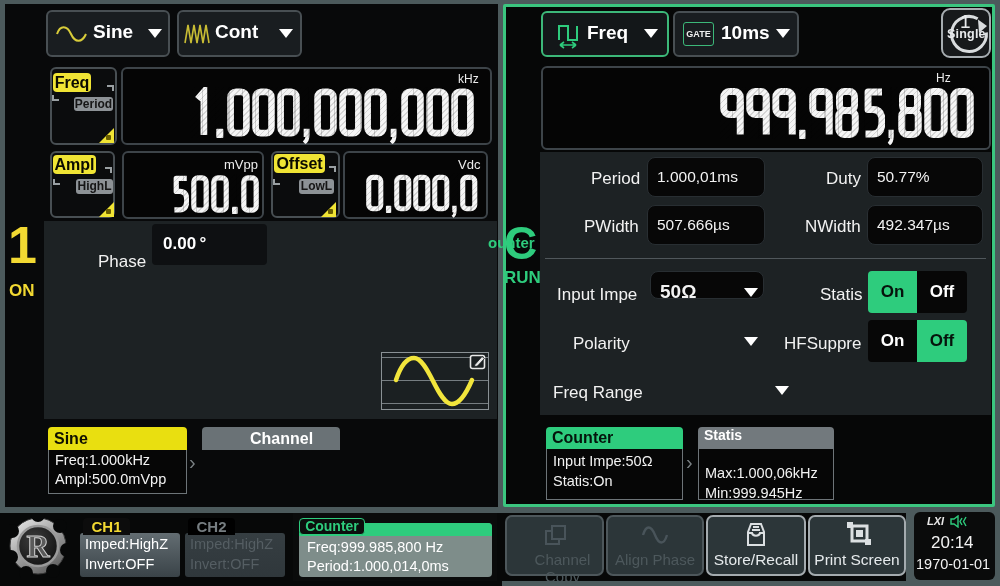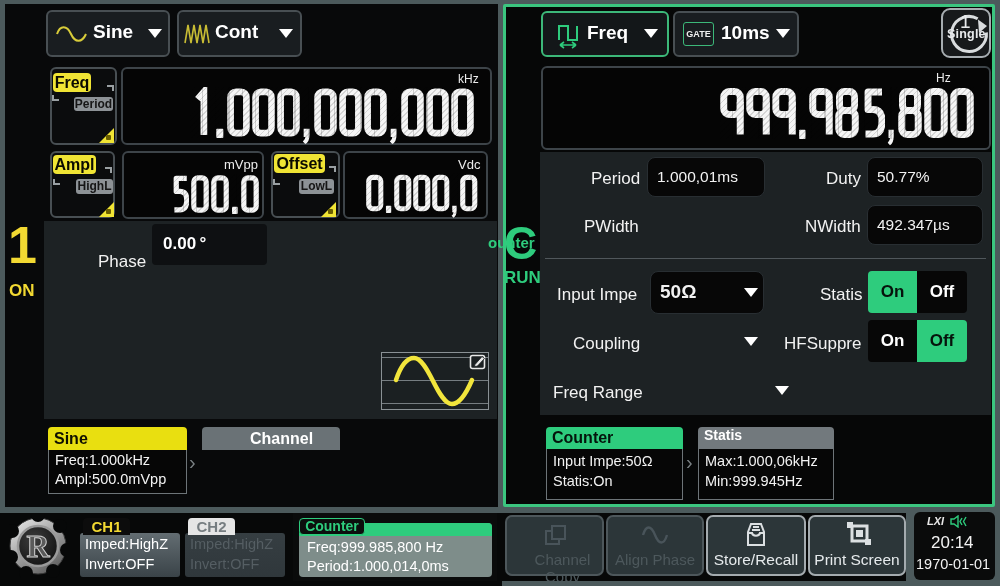--- a/index.html
+++ b/index.html
@@ -287,51 +287,52 @@
         <use href="#g0"></use>
       </svg>
     </div>
 <div class="abs hatch" style="left:720px;top:87px;width:255px;height:52px;"></div>
 
 <div class="abs wlab" style="left:591px;top:169px;">Period</div>
 <div class="abs vbox" style="left:647px;top:157px;width:118px;height:40px;">1.000,01ms</div>
 <div class="abs wlab" style="left:826px;top:169px;">Duty</div>
 <div class="abs vbox" style="left:867px;top:157px;width:116px;height:40px;">50.77%</div>
 <div class="abs wlab" style="left:584px;top:217px;">PWidth</div>
+<div class="abs vbox" style="left:647px;top:205px;width:118px;height:40px;">507.666µs</div>
 <div class="abs wlab" style="left:805px;top:217px;">NWidth</div>
 <div class="abs vbox" style="left:867px;top:205px;width:116px;height:40px;">492.347µs</div>
 
 <div class="abs" style="left:545px;top:258px;width:441px;height:1px;background:#50575b;"></div>
 
 <div class="abs wlab" style="left:557px;top:285px;">Input Impe</div>
-<div class="abs vbox" style="left:650px;top:271px;width:114px;height:43px;font-size:19px;line-height:40px;font-weight:bold;">50Ω</div>
+<div class="abs vbox" style="left:650px;top:271px;width:114px;height:28px;font-size:19px;line-height:40px;font-weight:bold;">50Ω</div>
 <div class="abs caret" style="left:744px;top:288px;"></div>
 <div class="abs wlab" style="left:820px;top:285px;">Statis</div>
 <div class="abs" style="left:868px;top:271px;width:49px;height:42px;background:#2ecc7d;border-radius:4px 0 0 4px;color:#06130c;font-weight:bold;font-size:17px;text-align:center;line-height:42px;">On</div>
 <div class="abs" style="left:917px;top:271px;width:50px;height:42px;background:#070707;border-radius:0 4px 4px 0;color:#fff;font-weight:bold;font-size:17px;text-align:center;line-height:42px;">Off</div>
 
-<div class="abs wlab" style="left:573px;top:334px;">Coupling</div>
+<div class="abs wlab" style="left:573px;top:334px;">Polarity</div>
 <div class="abs caret" style="left:744px;top:337px;"></div>
 <div class="abs wlab" style="left:784px;top:334px;">HFSuppre</div>
 <div class="abs" style="left:868px;top:320px;width:49px;height:42px;background:#070707;border-radius:4px 0 0 4px;color:#fff;font-weight:bold;font-size:17px;text-align:center;line-height:42px;">On</div>
 <div class="abs" style="left:917px;top:320px;width:50px;height:42px;background:#2ecc7d;border-radius:0 4px 4px 0;color:#06130c;font-weight:bold;font-size:17px;text-align:center;line-height:42px;">Off</div>
 
 <div class="abs wlab" style="left:553px;top:383px;">Freq Range</div>
 <div class="abs caret" style="left:775px;top:386px;"></div>
 
 <div class="abs" style="left:546px;top:427px;width:137px;height:22px;background:#2ecc7d;border-radius:4px 4px 0 0;"></div>
 <div class="abs tabhead" style="left:552px;top:429px;color:#04150c;">Counter</div>
 <div class="abs tabbody" style="left:546px;top:449px;width:137px;height:51px;">
   <div style="padding:4px 0 0 6px;">Input Impe:50Ω</div>
   <div style="padding:4px 0 0 6px;">Statis:On</div>
 </div>
 <div class="abs" style="left:686px;top:451px;color:#7a8184;font-size:20px;">›</div>
 <div class="abs" style="left:698px;top:427px;width:136px;height:22px;background:#72797d;border-radius:4px 4px 0 0;color:#fff;font-weight:bold;font-size:14px;"><span style="margin-left:6px;">Statis</span></div>
 <div class="abs tabbody" style="left:698px;top:449px;width:136px;height:51px;">
-  <div style="padding:4px 0 0 6px;">Max:1.000,06kHz</div>
+  <div style="padding:16px 0 0 6px;">Max:1.000,06kHz</div>
   <div style="padding:4px 0 0 6px;">Min:999.945Hz</div>
 </div>
 
 <div class="abs" style="left:0;top:513px;width:1000px;height:73px;background:#070808;"></div>
 
 <svg class="abs" style="left:9px;top:514px;" width="60" height="64" viewBox="0 0 60 64">
   <defs>
     <linearGradient id="met" x1="0" y1="0" x2="0.7" y2="1">
       <stop offset="0" stop-color="#f0f0f0"></stop>
           <stop offset="0.45" stop-color="#b0b0b0"></stop>
@@ -355,21 +356,21 @@
   <circle cx="29" cy="32" r="20" fill="url(#cen)" stroke="#9a9a9a" stroke-width="2.5"></circle>
   <text x="29" y="43" text-anchor="middle" font-family="Liberation Serif" font-size="32" font-weight="bold" fill="#5a5a5a" stroke="#d0d0d0" stroke-width="1">R</text>
 </svg>
 
 <div class="abs" style="left:80px;top:533px;width:100px;height:44px;background:linear-gradient(#636d72,#3a4348);border-radius:3px;"></div>
 <div class="abs" style="left:83px;top:518px;width:47px;height:17px;background:#0c0c0c;border-radius:4px 4px 0 0;color:#f2d932;font-weight:bold;font-size:15px;text-align:center;line-height:17px;">CH1</div>
 <div class="abs" style="left:85px;top:536px;color:#fff;font-size:14.5px;">Imped:HighZ</div>
 <div class="abs" style="left:85px;top:556px;color:#fff;font-size:14.5px;">Invert:OFF</div>
 
 <div class="abs" style="left:185px;top:533px;width:100px;height:44px;background:linear-gradient(#39424656,#272e3256);background-color:#343c40;border-radius:3px;"></div>
-<div class="abs" style="left:188px;top:518px;width:47px;height:17px;background:#e5e5e5;border-radius:4px 4px 0 0;color:#767d81;font-weight:bold;font-size:15px;text-align:center;line-height:17px;">CH2</div>
+<div class="abs" style="left:188px;top:518px;width:47px;height:17px;background:#000000;border-radius:4px 4px 0 0;color:#767d81;font-weight:bold;font-size:15px;text-align:center;line-height:17px;">CH2</div>
 <div class="abs" style="left:190px;top:536px;color:#555e63;font-size:14.5px;">Imped:HighZ</div>
 <div class="abs" style="left:190px;top:556px;color:#555e63;font-size:14.5px;">Invert:OFF</div>
 
 <div class="abs" style="left:293px;top:513px;width:204px;height:68px;background:#0a0b0b;"></div>
 <div class="abs" style="left:299px;top:523px;width:193px;height:54px;background:#7e8d8a;border-radius:4px;"></div>
 <div class="abs" style="left:299px;top:523px;width:193px;height:13px;background:#2ecc7d;border-radius:4px 4px 0 0;"></div>
 <div class="abs" style="left:299px;top:518px;width:66px;height:17px;background:#0c0f0d;border:1.5px solid #2ecc7d;border-radius:4px;color:#2ecc7d;font-weight:bold;font-size:14px;text-align:center;line-height:15px;">Counter</div>
 <div class="abs" style="left:307px;top:539px;color:#fff;font-size:14.5px;">Freq:999.985,800 Hz</div>
 <div class="abs" style="left:307px;top:558px;color:#fff;font-size:14.5px;">Period:1.000,014,0ms</div>
 

